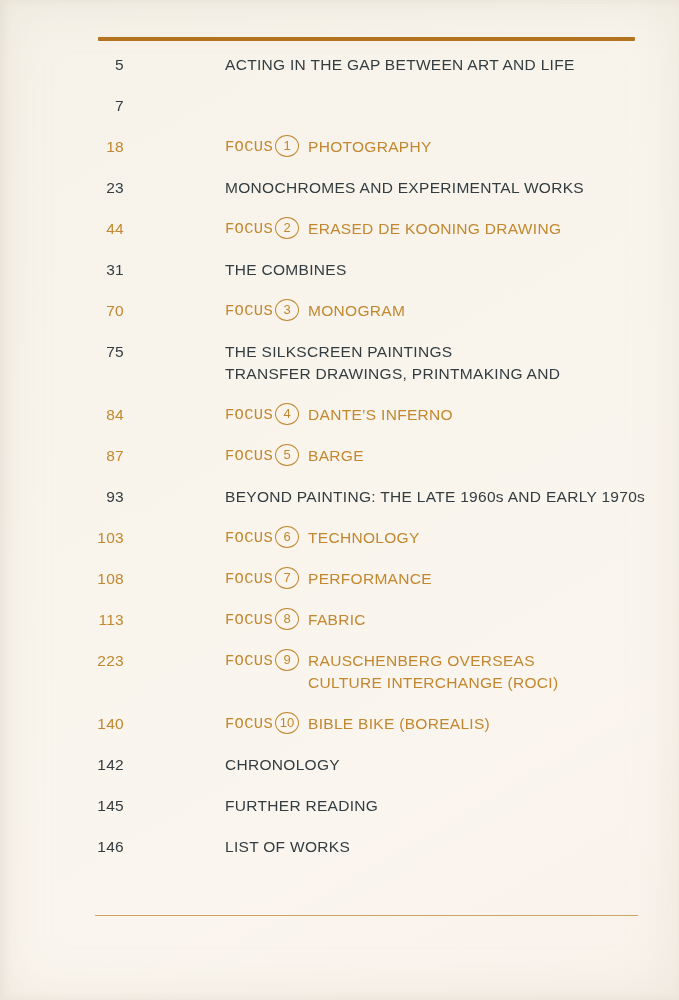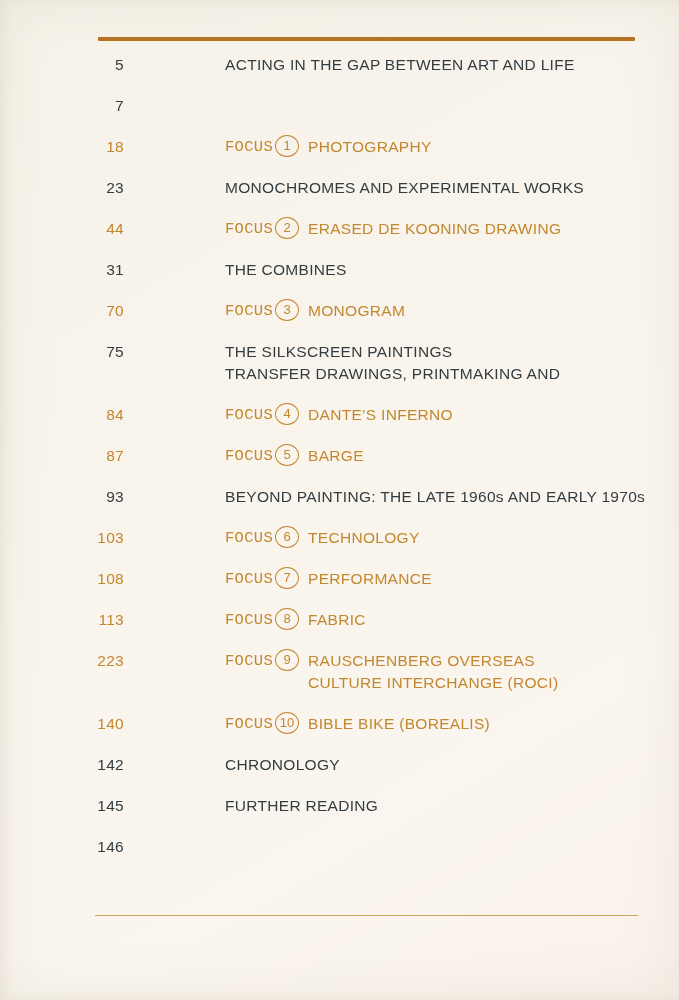--- a/index.html
+++ b/index.html
@@ -246,16 +246,21 @@
     <div class="num">145</div>
     <div class="title">
       <div class="lines">
             <div>FURTHER READING</div>
           </div>
     </div>
   </div>
 
   <div class="row">
     <div class="num">146</div>
+    <div class="title">
+      <div class="lines">
+            <div>LIST OF WORKS</div>
+          </div>
+    </div>
   </div>
 </div>
   <div class="rule-bottom"></div>
 </div>
 
 </body></html>

